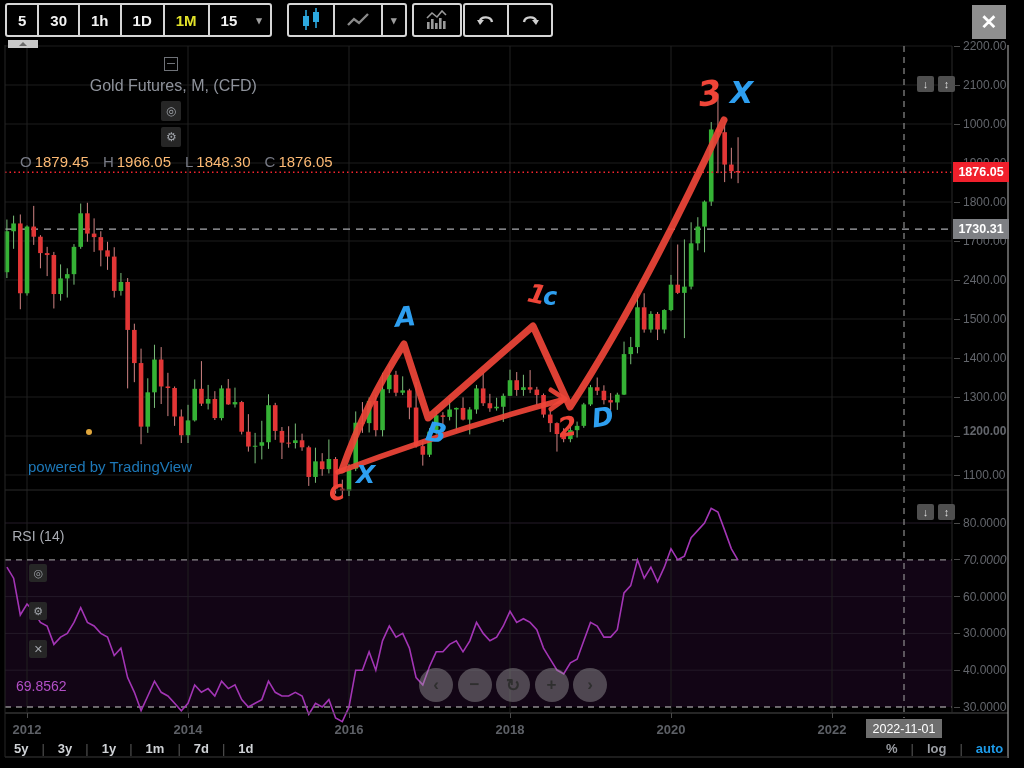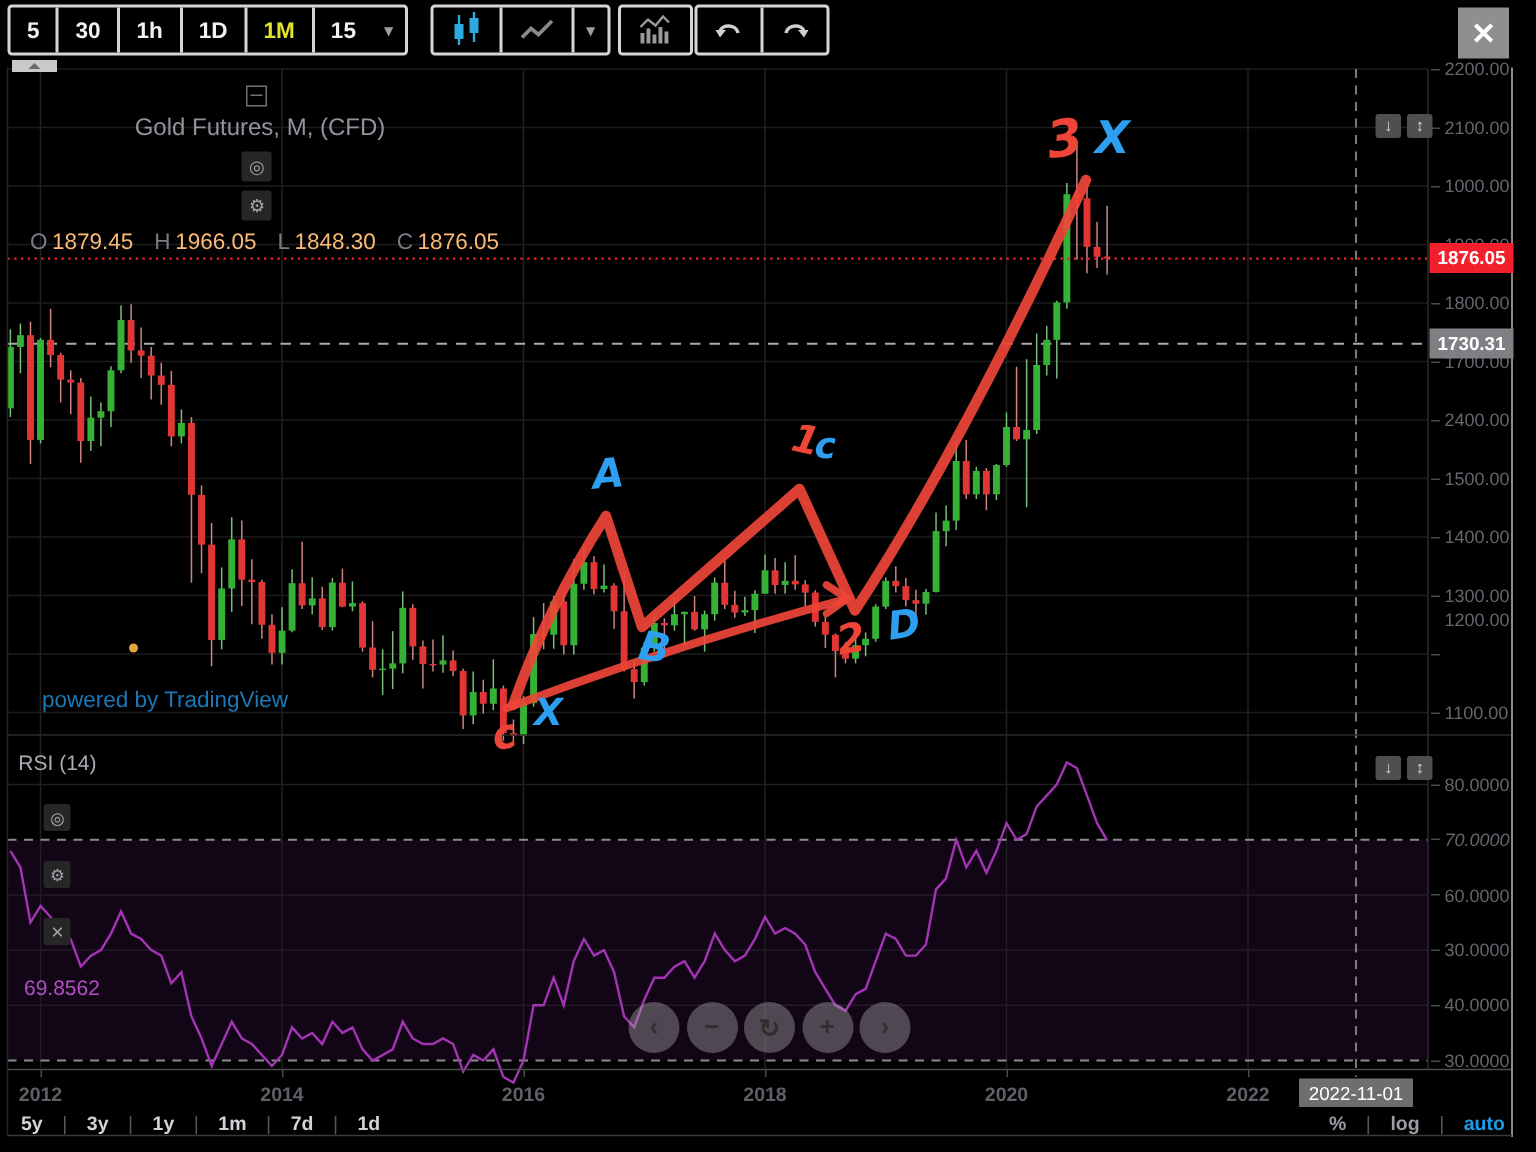--- a/index.html
+++ b/index.html
@@ -13,21 +13,21 @@
   .tb-cell:last-child{border-right:none;}
   .tb-cell.active{color:#e2e22a;}
   .tb-caret{color:#9e9e9e;font-size:11px;padding:0 8px;}
   #close-btn{left:972px;top:5px;width:34px;height:34px;background:#8f8f8f;color:#fff;
              display:flex;align-items:center;justify-content:center;font-size:20px;font-weight:bold;}
   #tab-handle{left:8px;top:40px;width:30px;height:8px;background:#c9c9c9;display:flex;align-items:center;justify-content:center;}
   #tab-handle .tri{width:0;height:0;border-left:4px solid transparent;border-right:4px solid transparent;border-bottom:4px solid #6a6a6a;}
   
   .pane-header{display:flex;align-items:center;gap:6px;flex-direction:column;}
   #main-header{left:10px;top:57px;}
-  #rsi-header{left:10px;top:500px;gap:20px;}
+  #rsi-header{left:10px;top:528px;gap:20px;}
   .collapse-box{width:12px;height:12px;border:1px solid #6f7278;position:relative;}
   .collapse-box::after{content:"";position:absolute;left:2px;right:2px;top:5px;height:1px;background:#6f7278;}
   .hdr-title{color:#8f939c;font-size:16px;margin-left:4px;}
   .rsi-title{color:#a9acb3;font-size:14px;}
   .icon-box{width:20px;height:20px;background:#262626;border-radius:2px;color:#a0a4aa;
             display:flex;align-items:center;justify-content:center;font-size:12px;}
   .icon-box.sm{width:18px;height:18px;font-size:11px;}
   .ohlc{display:flex;align-items:center;margin-left:10px;font-size:15px;gap:14px;}
   .ohlc .pair{display:flex;gap:3px;}
   .ohlc .lbl{color:#787b86;}
@@ -468,21 +468,21 @@
       <div class="ax-label" style="top: 234px;">1700.00</div>
       <div class="ax-tick" style="top: 279.5px;"></div>
       <div class="ax-label" style="top: 273px;">2400.00</div>
       <div class="ax-tick" style="top: 318.5px;"></div>
       <div class="ax-label" style="top: 312px;">1500.00</div>
       <div class="ax-tick" style="top: 357.5px;"></div>
       <div class="ax-label" style="top: 351px;">1400.00</div>
       <div class="ax-tick" style="top: 396.5px;"></div>
       <div class="ax-label" style="top: 390px;">1300.00</div>
       <div class="ax-tick" style="top: 435.5px;"></div>
-      <div class="ax-label" style="top: 406px;">1200.00</div>
+      <div class="ax-label" style="top: 424px; font-weight: bold;">1200.00</div>
       <div class="ax-tick" style="top: 474.5px;"></div>
       <div class="ax-label" style="top: 468px;">1100.00</div>
     </div>
   <div id="rsi-axis">
       <div class="ax-tick" style="top: 522.5px;"></div>
       <div class="ax-label" style="top: 516px;">80.0000</div>
       <div class="ax-tick" style="top: 559.3px;"></div>
       <div class="ax-label" style="top: 552.8px; font-style: italic;">70.0000</div>
       <div class="ax-tick" style="top: 596.1px;"></div>
       <div class="ax-label" style="top: 589.6px;">60.0000</div>

